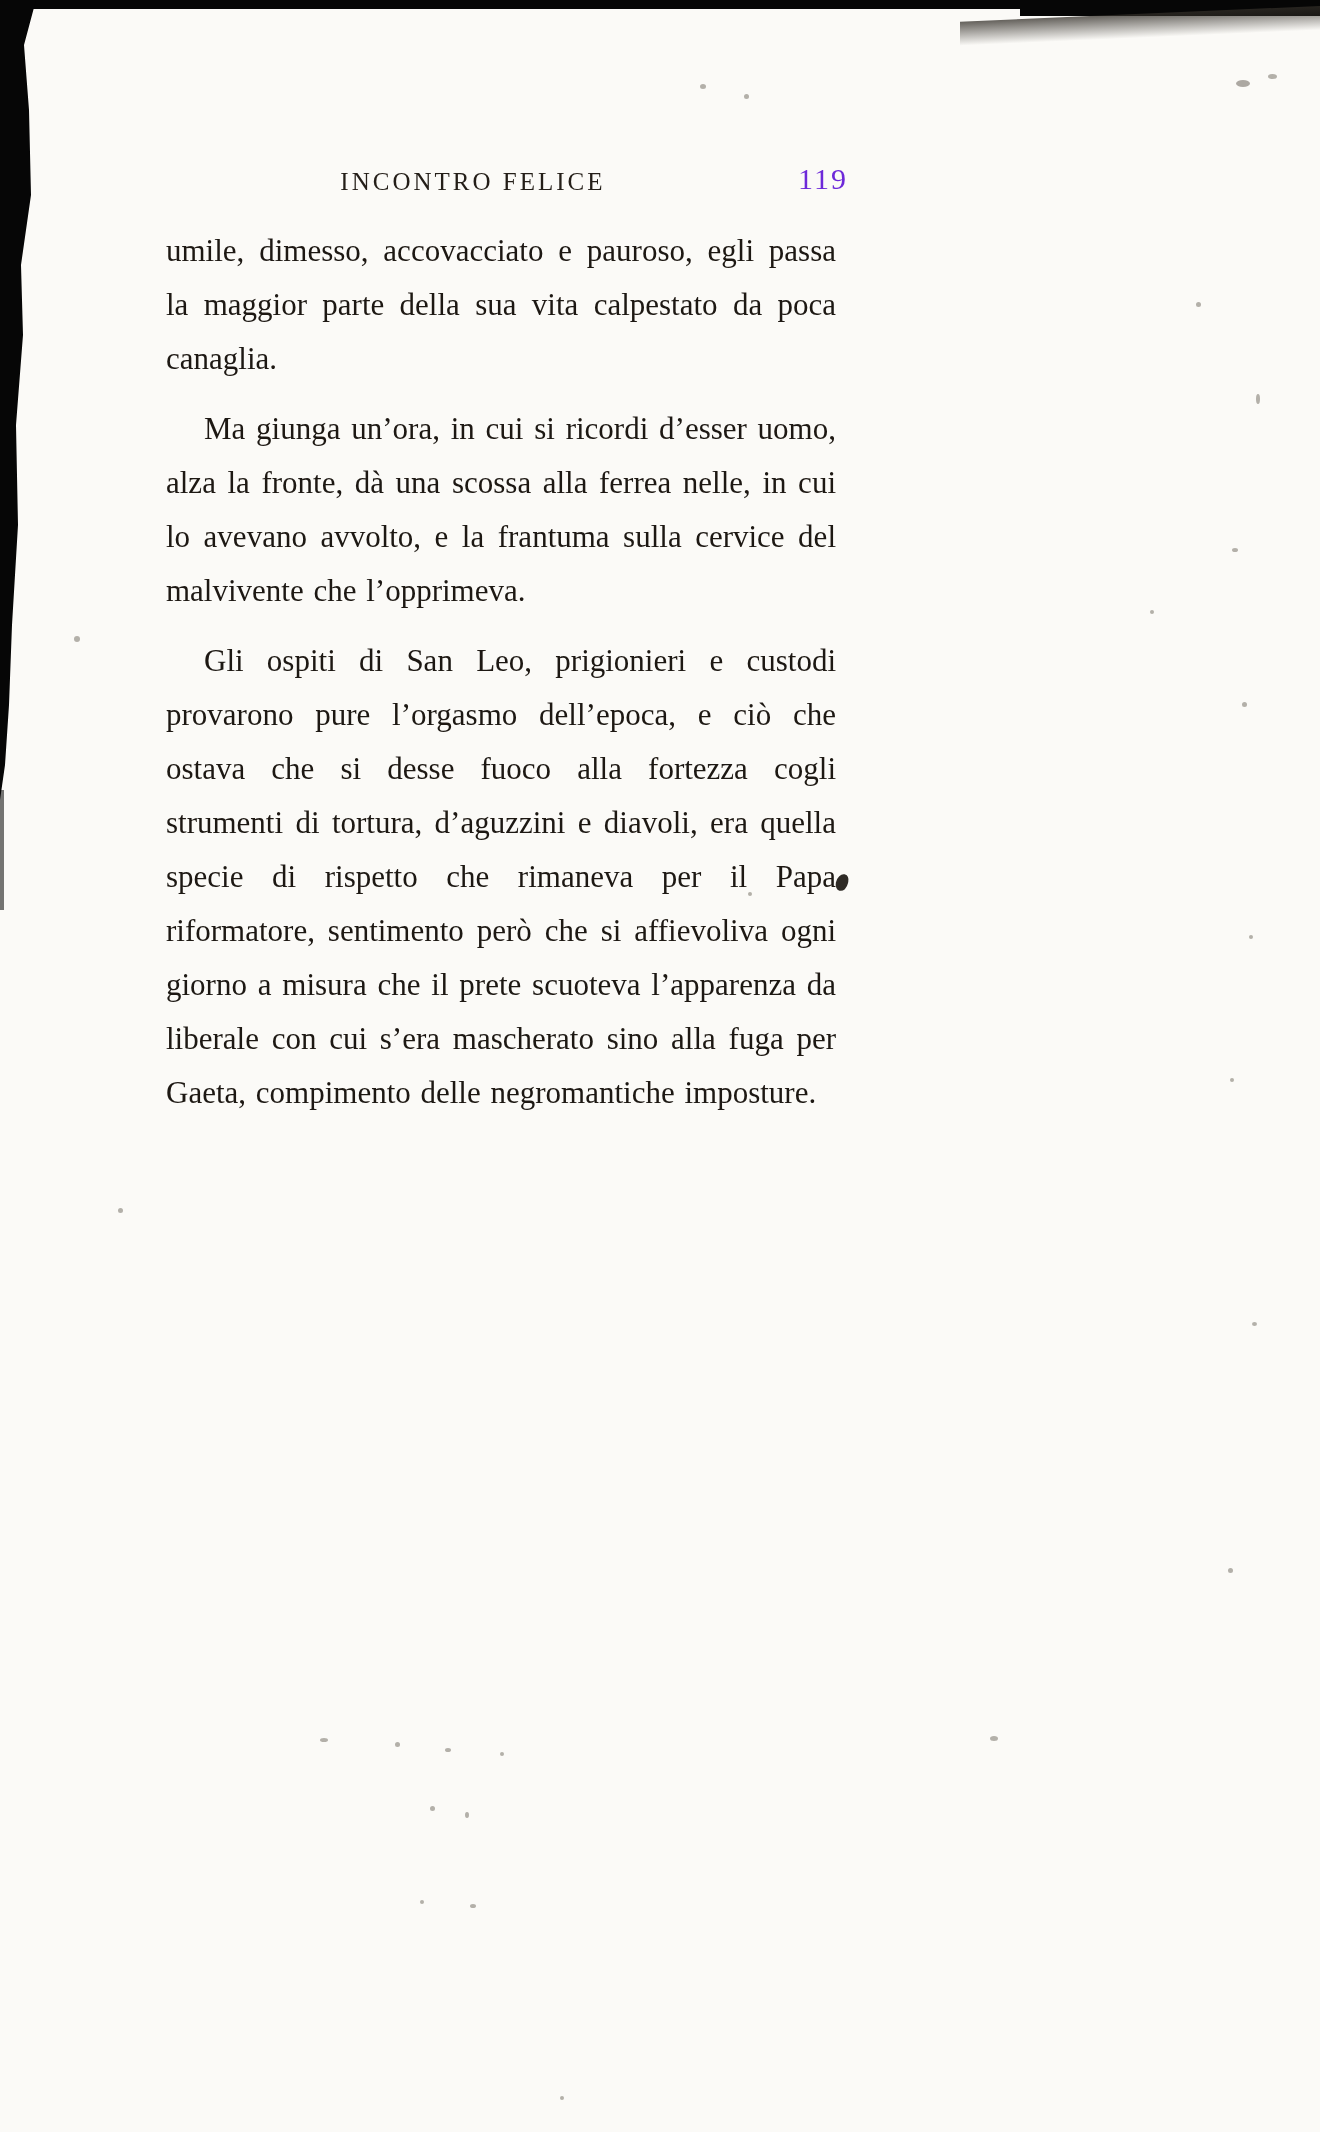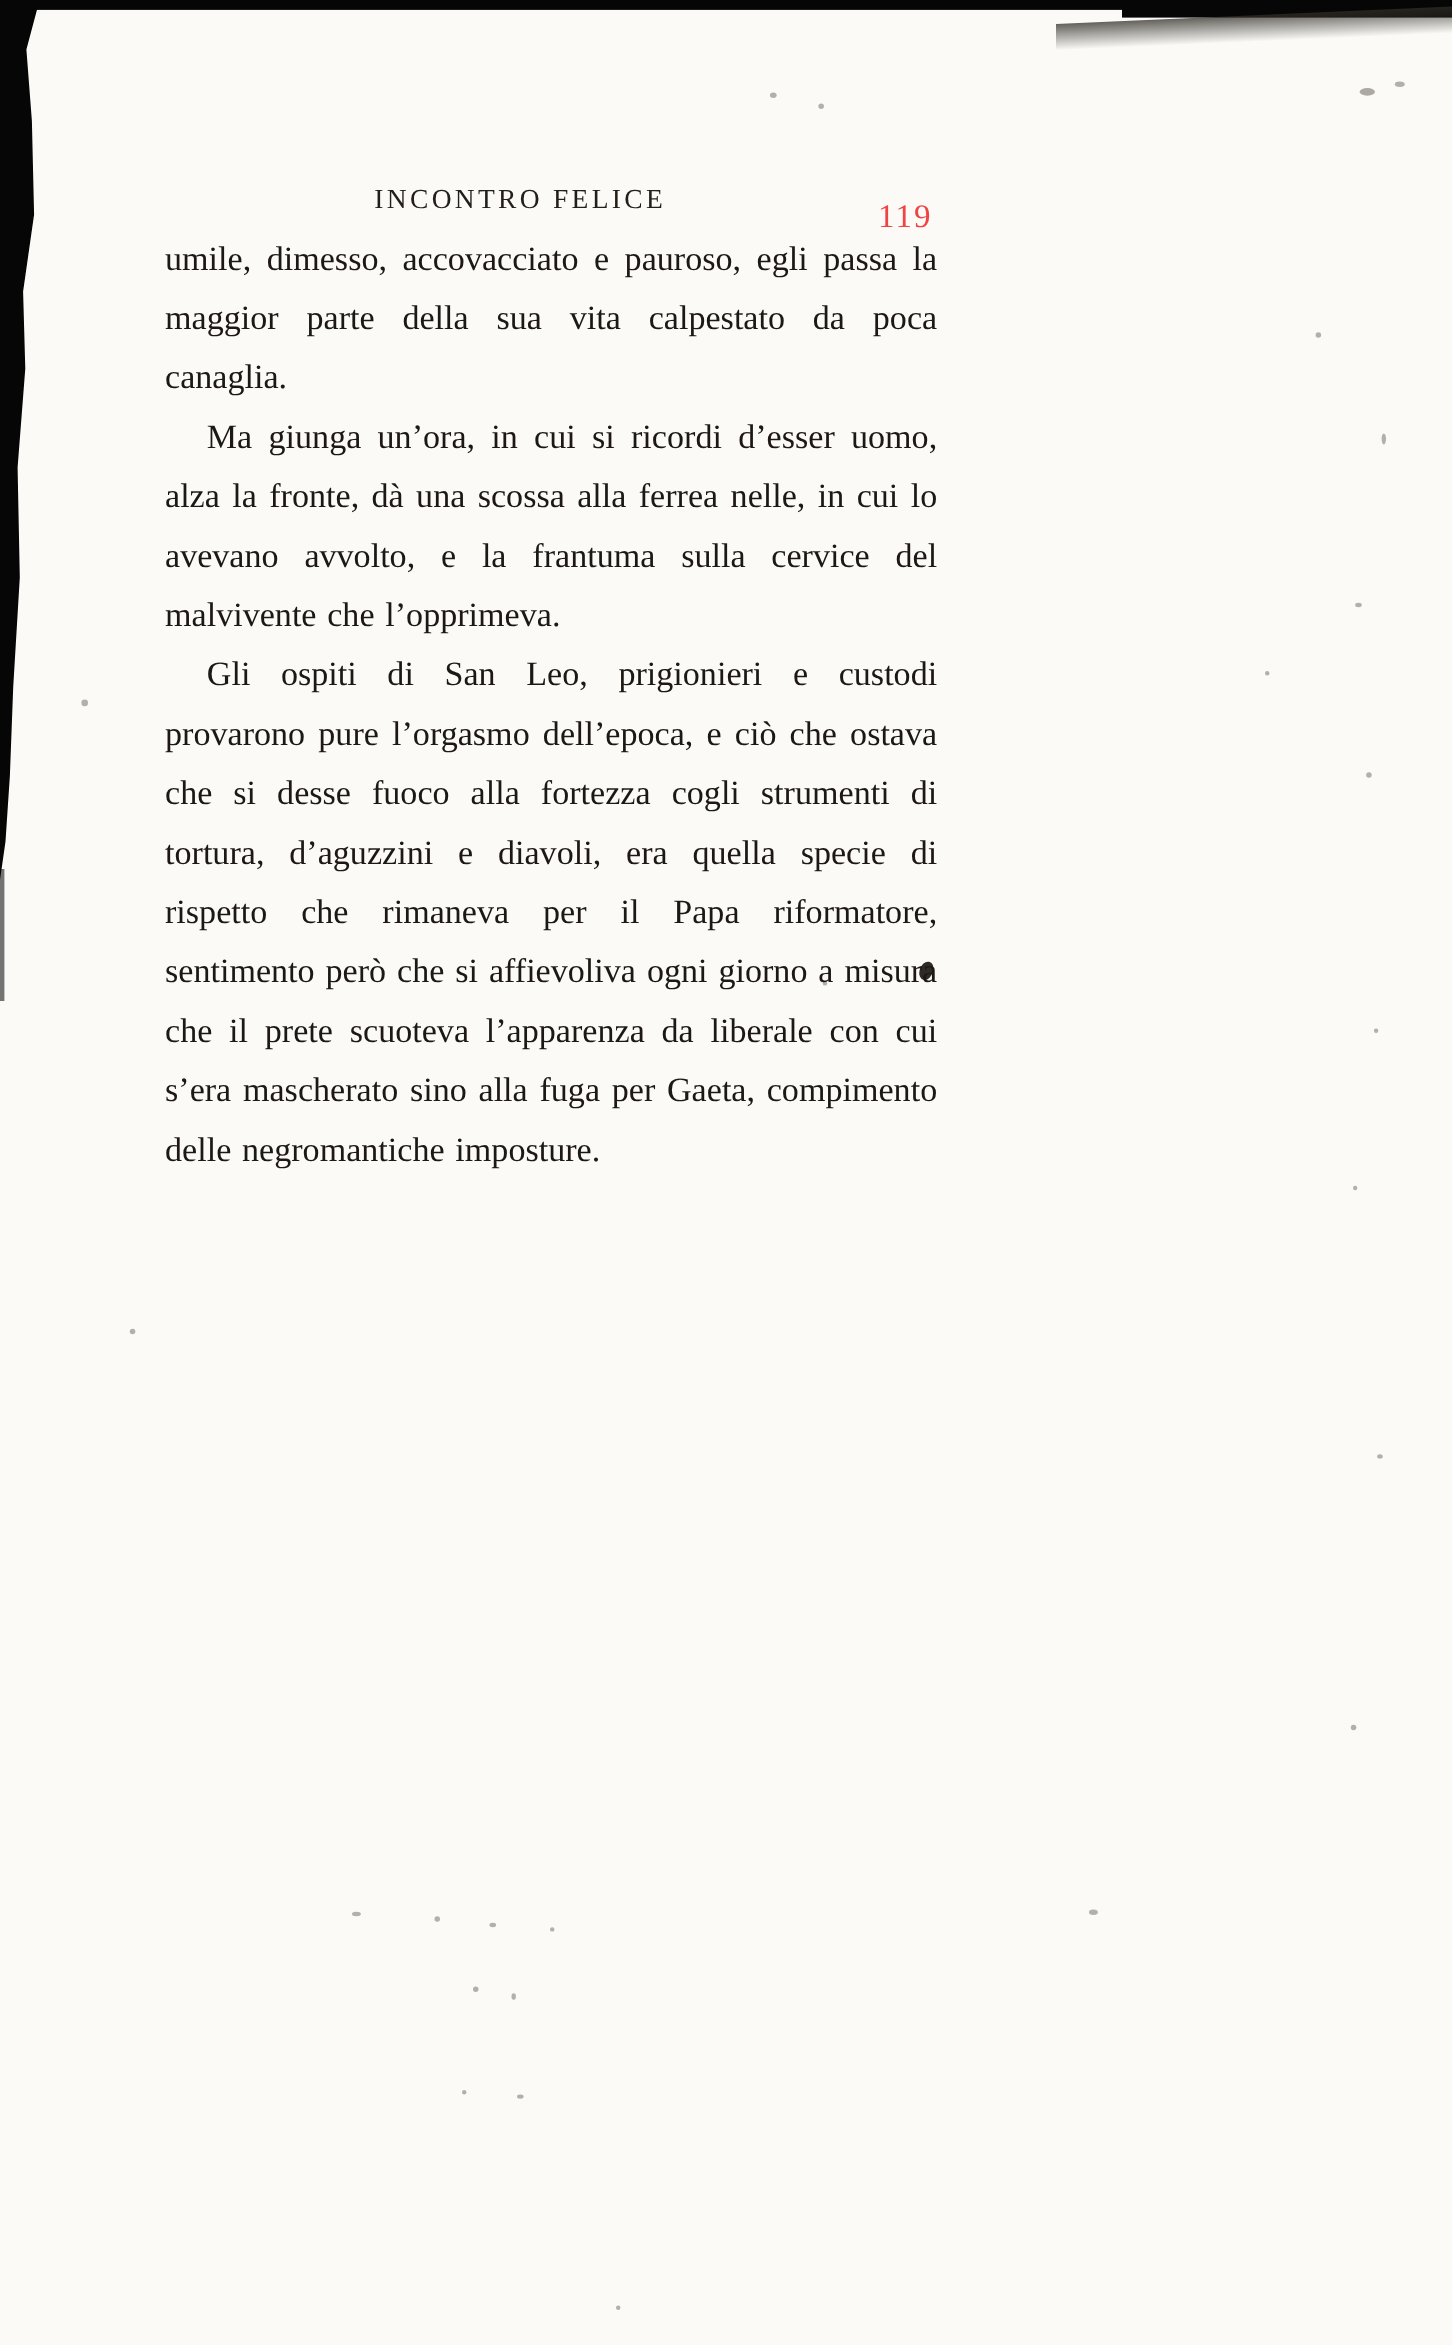--- a/index.html
+++ b/index.html
@@ -68,35 +68,34 @@
     font-size: 25px;
     letter-spacing: 3px;
     color: #241e18;
     white-space: nowrap;
   }
   .page-number {
     position: absolute;
     right: 4px; top: 2px;
     font-size: 30px;
     letter-spacing: 2px;
-    color: #ef4444;
-    margin-top: 18px;
+    color: #6d28d9;
   }
 
   .text-block {
     position: absolute;
     left: 150px; top: 208px;
     width: 702px;
     font-size: 31px;
     line-height: 54px;
     text-align: justify;
     color: #1d1813;
   }
   .text-block p {
-    margin: 0;
+    margin: 16px;
     text-indent: 38px;
     word-spacing: 2px;
   }
   .text-block p.first { text-indent: 0; }
 </style>
 </head>
 <body>
 
 <div class="artifact" id="edge-top"></div>
 <div class="artifact" id="edge-top-right"></div>

